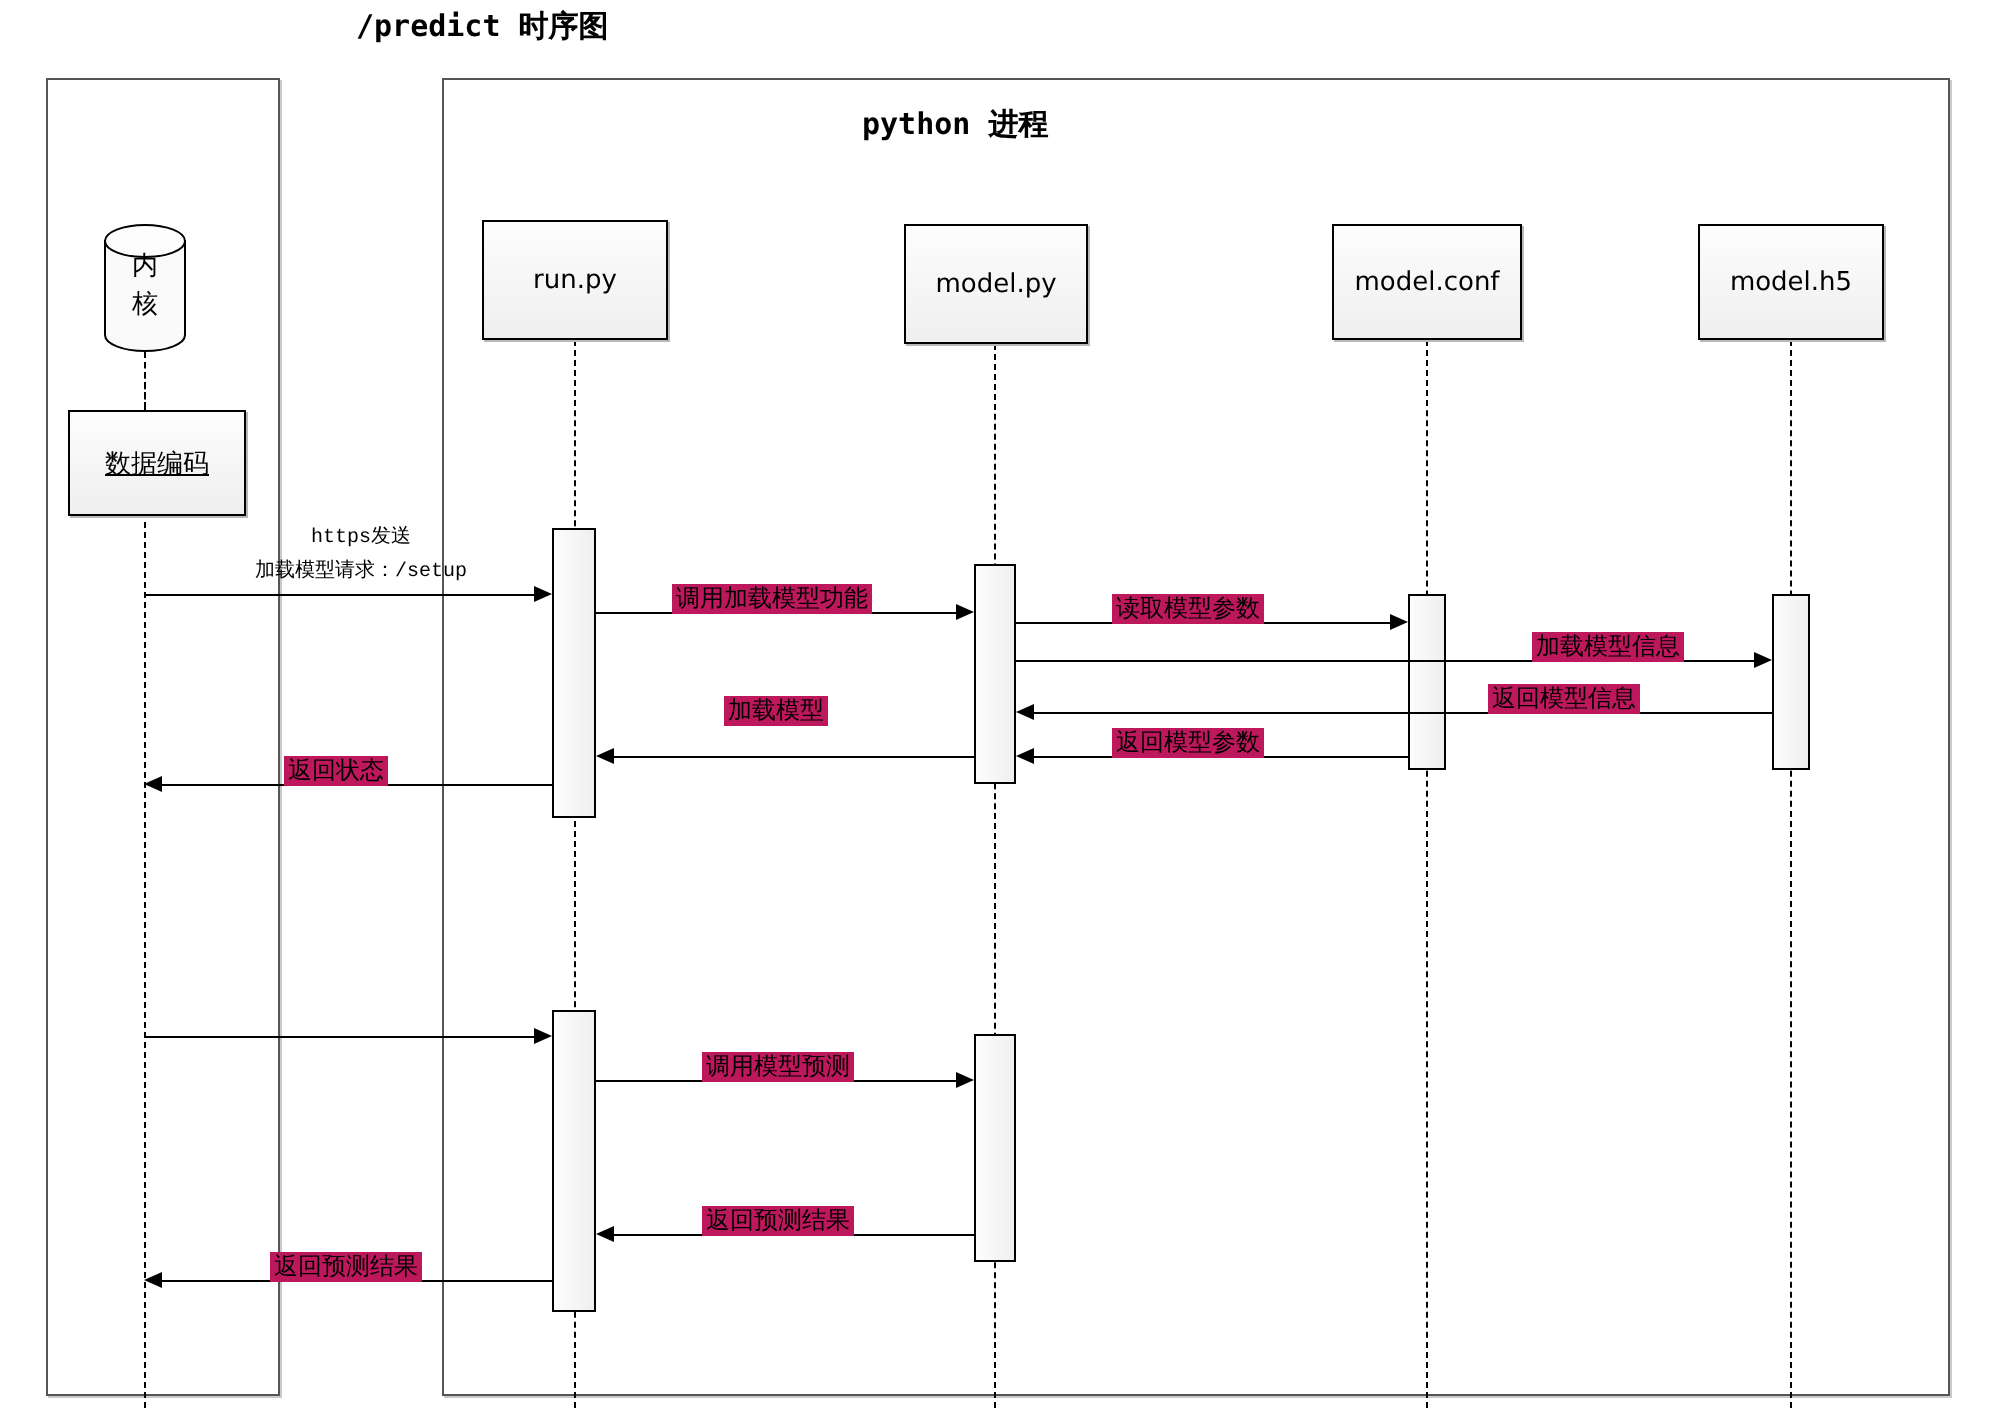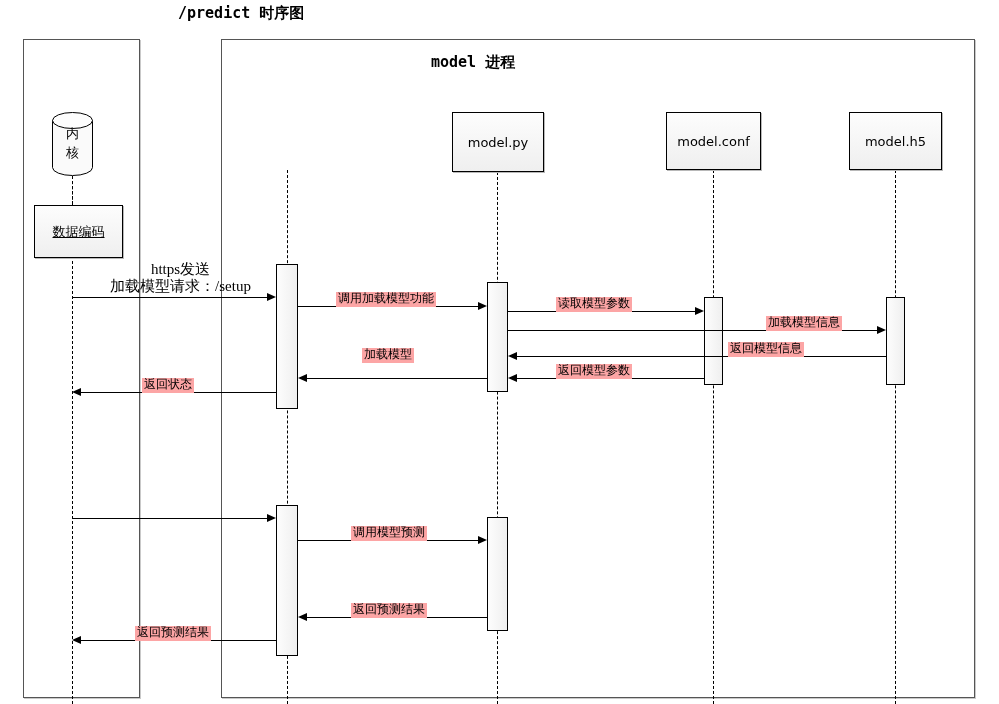--- a/index.html
+++ b/index.html
@@ -118,46 +118,46 @@
     border-bottom: 4px solid transparent;
   }
   .arrow-right {
     border-left: 9px solid #000000;
   }
   .arrow-left {
     border-right: 9px solid #000000;
   }
   .msg-label {
     position: absolute;
-    font-family: Liberation Mono, monospace;
+    font-family: Liberation Serif, serif;
     font-size: 12px;
     color: #000000;
     white-space: nowrap;
-    background: #fca5a5;
+    background: #be185d;
     padding: 0 2px;
     text-align: center;
     line-height: 15px;
   }
   .msg-label.mono {
-    font-family: Liberation Serif, serif;
-    font-size: 15px;
+    font-family: Liberation Mono, monospace;
+    font-size: 10px;
     line-height: 17px;
     background: transparent;
   }
 </style>
 </head>
 <body>
 
 <div id="canvas">
 
   <div class="diagram-title">/predict 时序图</div>
 
   <div class="panel panel-kernel"></div>
   <div class="panel panel-python"></div>
-  <div class="panel-label panel-python-label">model 进程</div>
+  <div class="panel-label panel-python-label">python 进程</div>
 
   <div class="lifeline-dash" style="left:72px; top:176px; height:528px;"></div>
   <div class="lifeline-dash" style="left:287px; top:170px; height:534px;"></div>
   <div class="lifeline-dash" style="left:497px; top:172px; height:532px;"></div>
   <div class="lifeline-dash" style="left:713px; top:170px; height:534px;"></div>
   <div class="lifeline-dash" style="left:895px; top:170px; height:534px;"></div>
 
   <div class="cylinder">
     <svg width="41" height="64" viewBox="0 0 41 64">
       <path d="M0.5,8.5 L0.5,55.5 A20,8 0 0 0 40.5,55.5 L40.5,8.5 Z" fill="#fafafa" stroke="#000000" stroke-width="1"></path>
@@ -168,20 +168,23 @@
     <div>内</div>
     <div>核</div>
   </div>
 
   <div class="lifeline-dash" style="left:72px; top:176px; height:29px;"></div>
 
   <div class="participant-box" style="left:34px; top:205px; width:89px; height:53px;text-decoration:underline;">
     <span>数据编码</span>
   </div>
 
+  <div class="participant-box" style="left:241px; top:110px; width:93px; height:60px;">
+    <span>run.py</span>
+  </div>
   <div class="participant-box" style="left:666px; top:112px; width:95px; height:58px;">
     <span>model.conf</span>
   </div>
   <div class="participant-box" style="left:452px; top:112px; width:92px; height:60px;">
     <span>model.py</span>
   </div>
   <div class="participant-box" style="left:849px; top:112px; width:93px; height:58px;text-align:center;">
     <span>model.h5</span>
   </div>
 
@@ -207,21 +210,21 @@
   <div class="msg-line" style="left:508px; top:311px; width:187px;"></div>
   <div class="arrow-head arrow-right" style="left:695px; top:307px;"></div>
   <div class="msg-label" style="left:556px; top:297px;">读取模型参数</div>
 
   <div class="msg-line" style="left:508px; top:330px; width:369px;"></div>
   <div class="arrow-head arrow-right" style="left:877px; top:326px;"></div>
   <div class="msg-label" style="left:766px; top:316px;">加载模型信息</div>
 
   <div class="msg-line" style="left:517px; top:356px; width:369px;"></div>
   <div class="arrow-head arrow-left" style="left:508px; top:352px;"></div>
-  <div class="msg-label" style="left:728px; top:342px;">返回模型信息</div>
+  <div class="msg-label" style="left:744px; top:342px;">返回模型信息</div>
 
   <div class="msg-line" style="left:517px; top:378px; width:187px;"></div>
   <div class="arrow-head arrow-left" style="left:508px; top:374px;"></div>
   <div class="msg-label" style="left:556px; top:364px;">返回模型参数</div>
 
   <div class="msg-line" style="left:307px; top:378px; width:180px;"></div>
   <div class="arrow-head arrow-left" style="left:298px; top:374px;"></div>
   <div class="msg-label" style="left:362px; top:348px;">加载模型</div>
 
   <div class="msg-line" style="left:81px; top:392px; width:195px;"></div>

